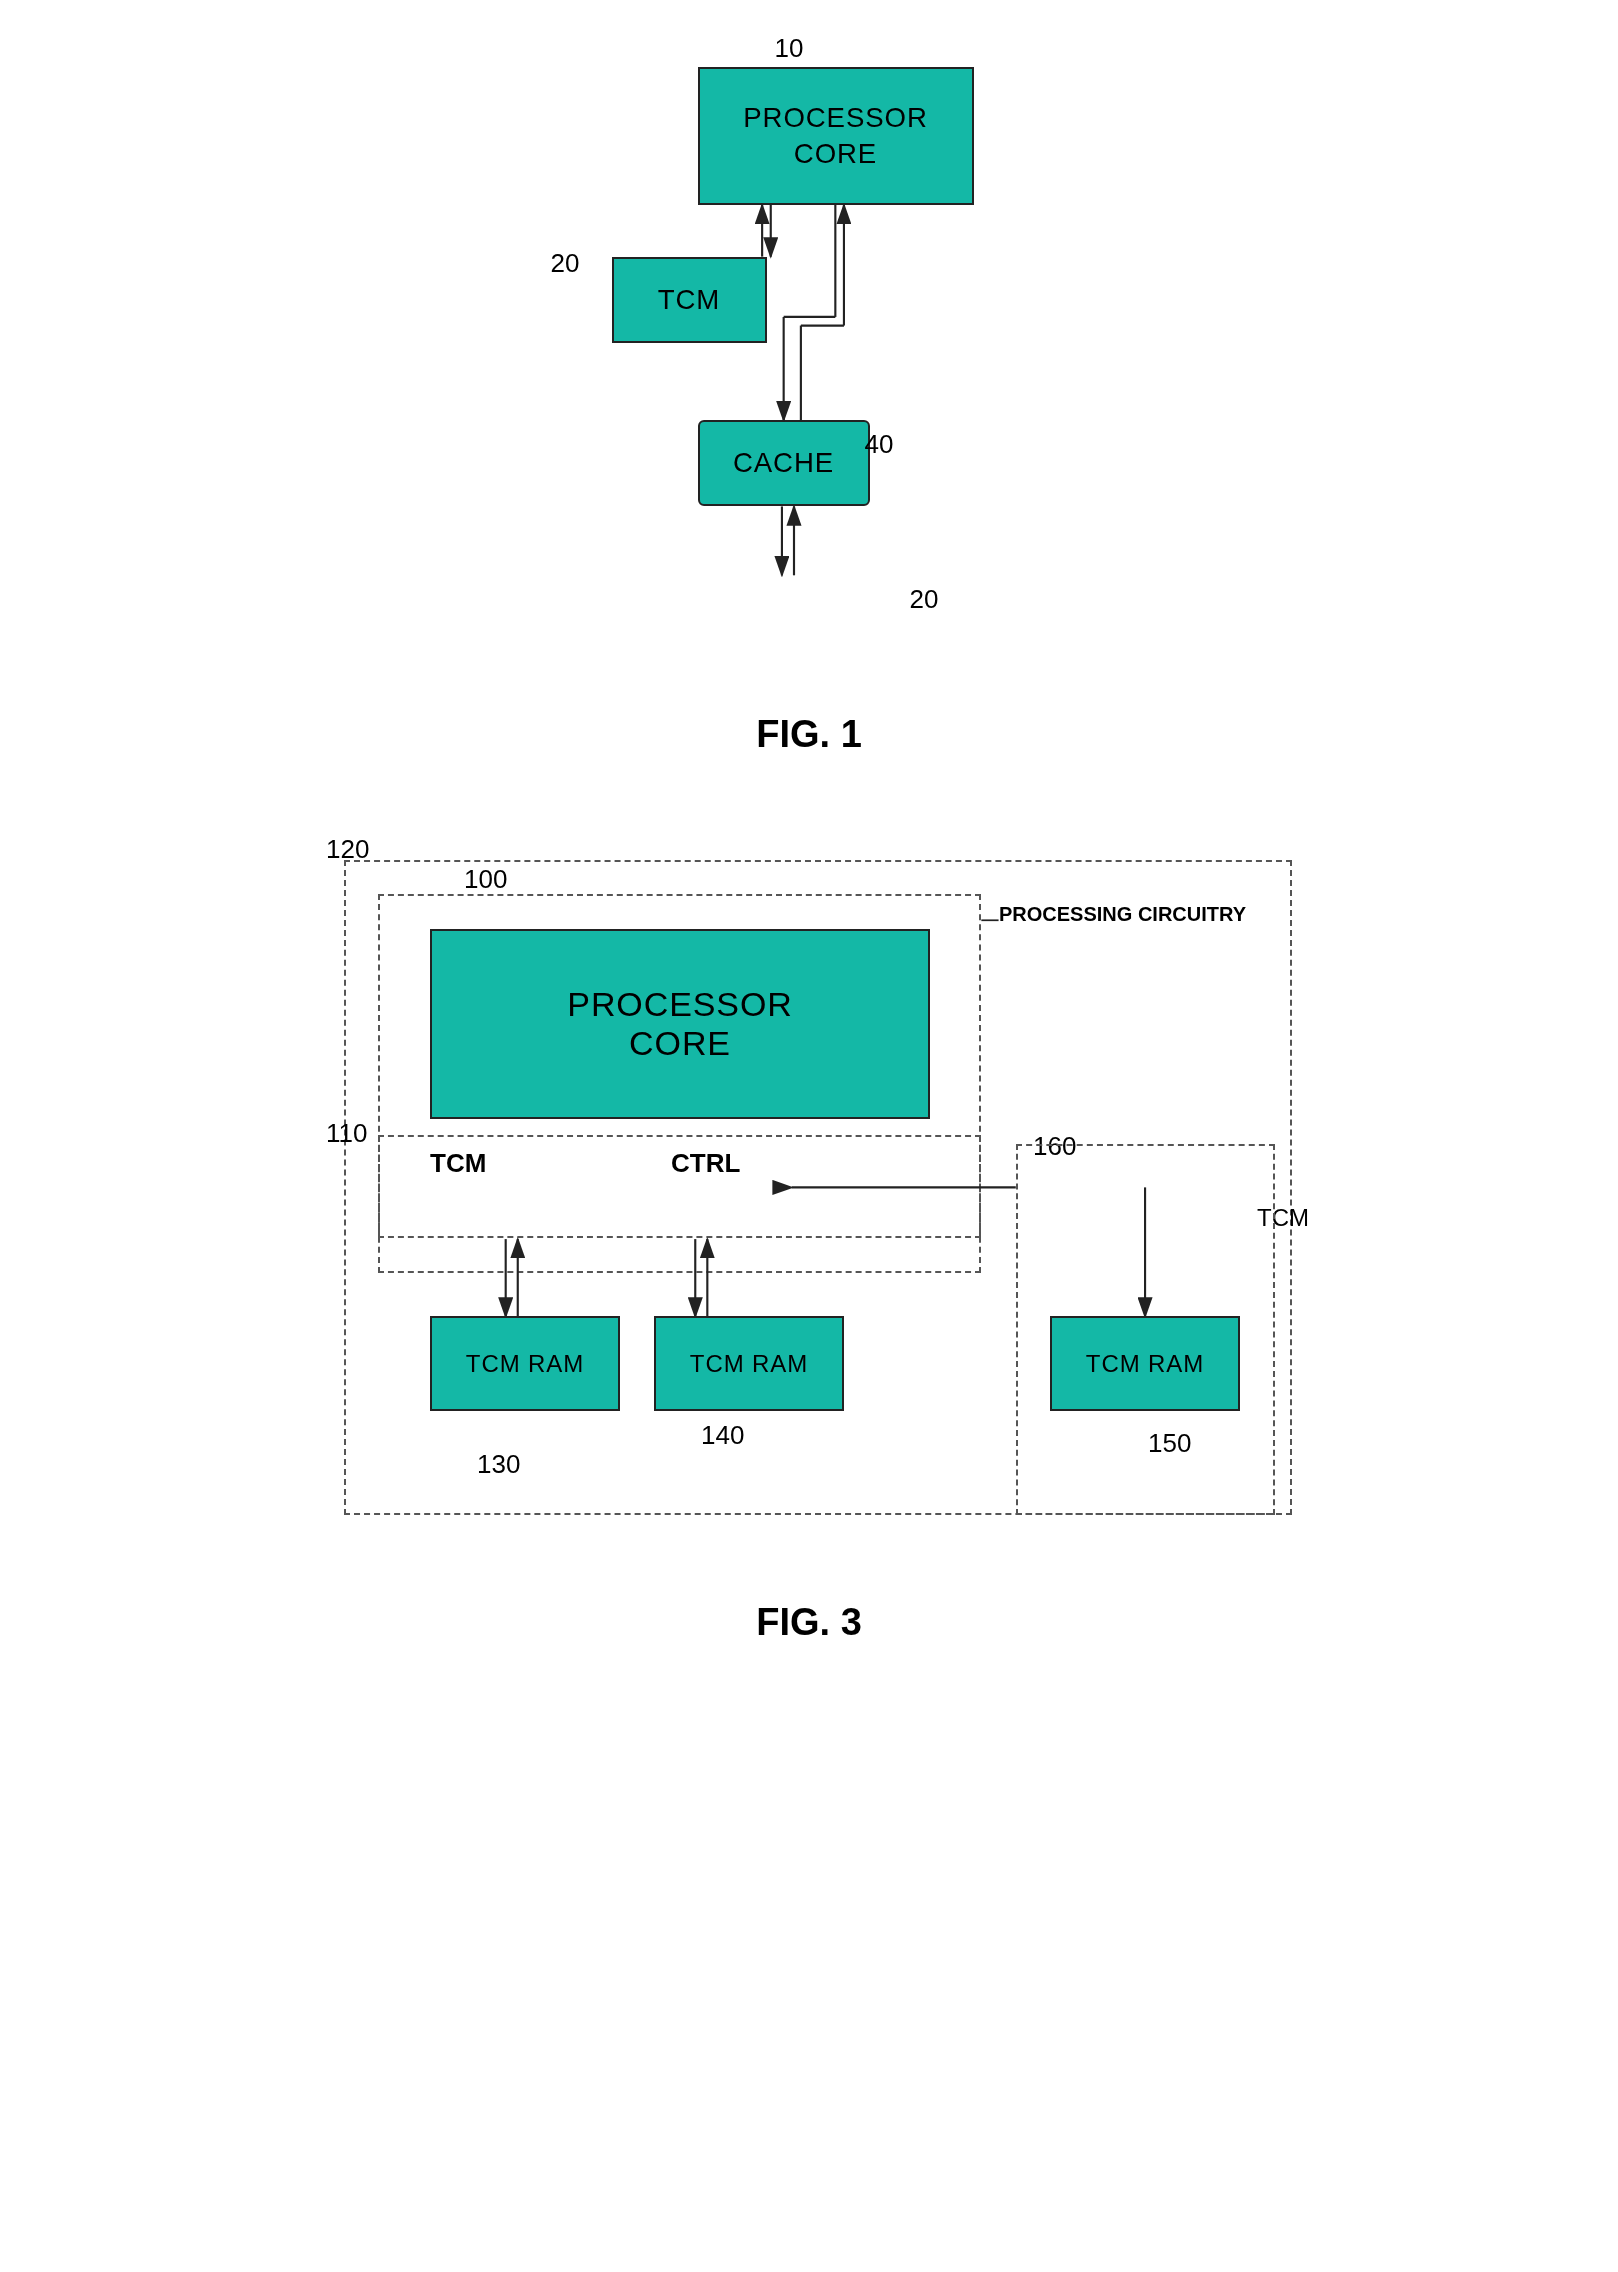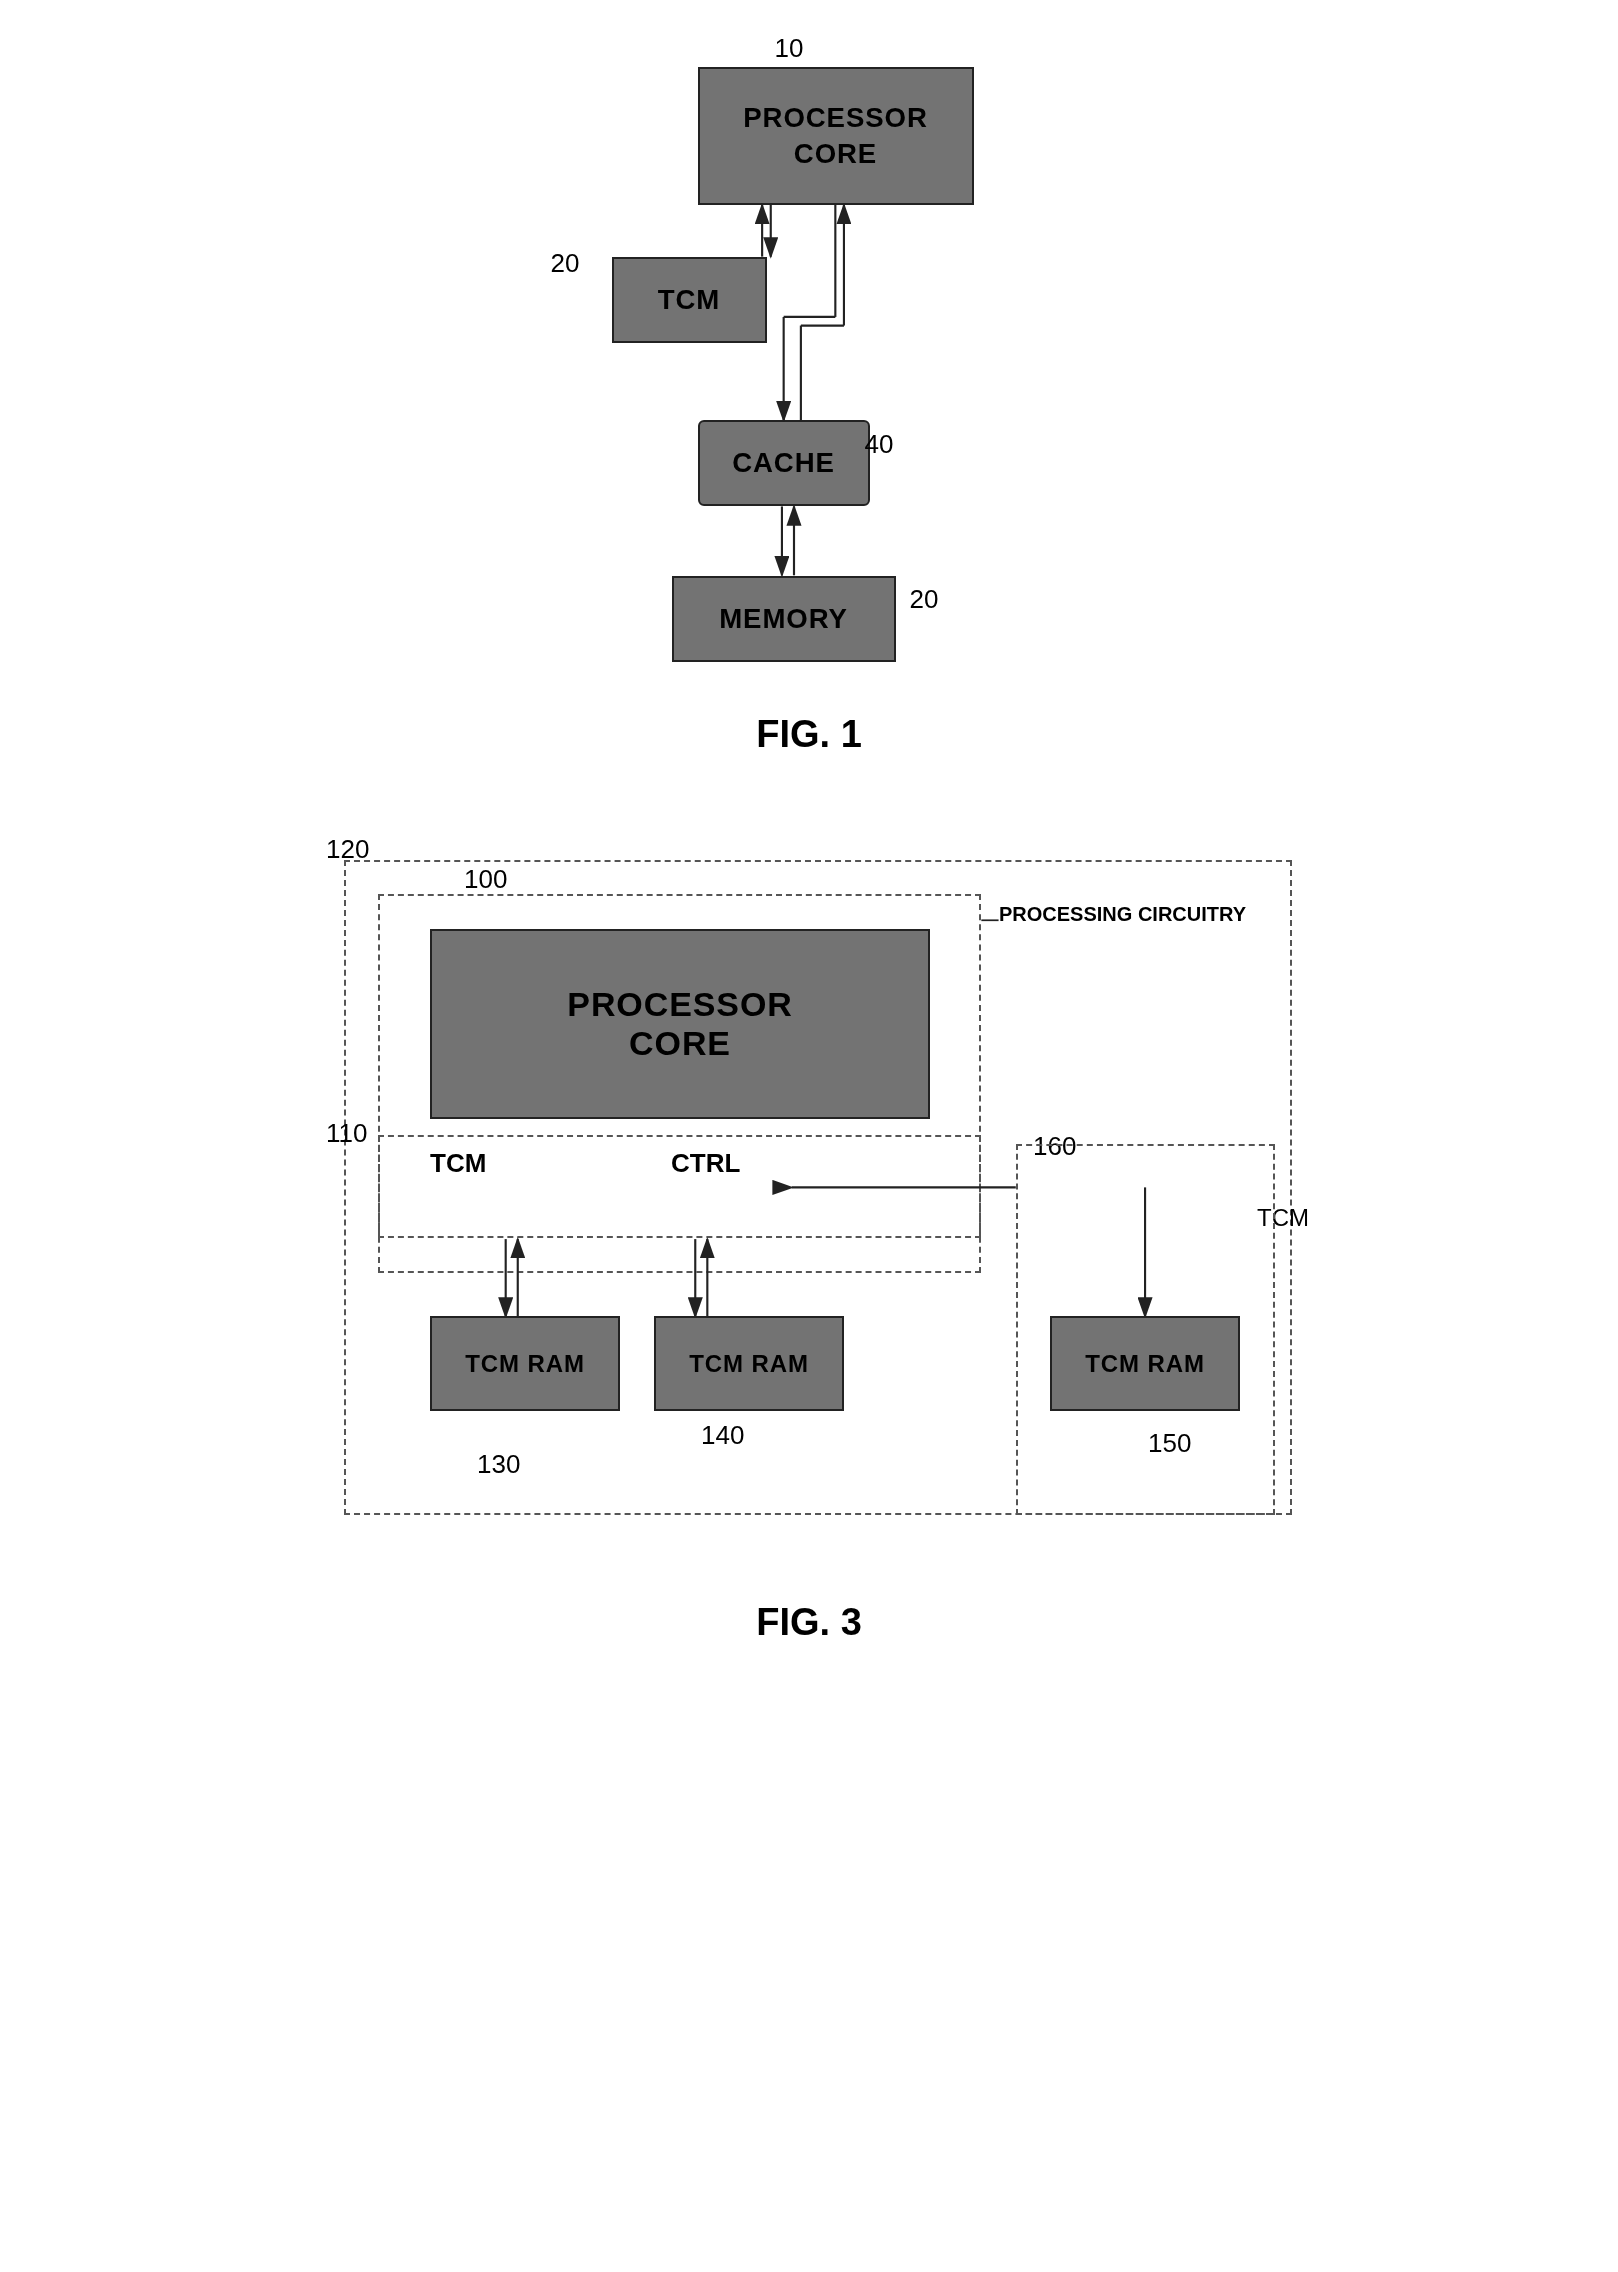--- a/index.html
+++ b/index.html
@@ -47,27 +47,27 @@
     .fig2-diagram {
       position: relative;
       width: 1034px;
       height: 776px;
     }
 
     
     .box {
       position: absolute;
       border: 2.6px solid #222;
-      background: #737373;
+      background: #14b8a6;
       display: flex;
       align-items: center;
       justify-content: center;
       text-align: center;
       font-size: 27.6px;
-      font-weight: bold;
+      font-weight: normal;
       letter-spacing: 0.9px;
     }
 
     .dashed-box {
       position: absolute;
       border: 2.6px dashed #555;
       background: transparent;
     }
 
     .fig-label {
@@ -112,23 +112,20 @@
       <div class="box" style="left: 147px; top: 233px; width: 155px; height: 86px;">
         <span>TCM</span>
       </div>
 
       <div class="box" style="left: 233px; top: 396px; width: 172px; height: 86px; border-radius: 6px;">
         <span>CACHE</span>
       </div>
 
       <span class="ref-label" style="left: 400px; top: 405px;">40</span>
 
-      <div class="box" style="left: 207px; top: 552px; width: 224px; height: 86px;">
-        <span>MEMORY</span>
-      </div>
 
       <span class="ref-label" style="left: 445px; top: 560px;">20</span>
 
       <svg class="arrows-svg" viewBox="0 0 800 780">
         <defs>
           <marker id="arrow1" markerWidth="10" markerHeight="7" refX="9" refY="3.5" orient="auto">
             <polygon points="0 0, 10 3.5, 0 7" fill="#222"></polygon>
           </marker>
           <marker id="arrow1r" markerWidth="10" markerHeight="7" refX="1" refY="3.5" orient="auto">
             <polygon points="10 0, 0 3.5, 10 7" fill="#222"></polygon>

